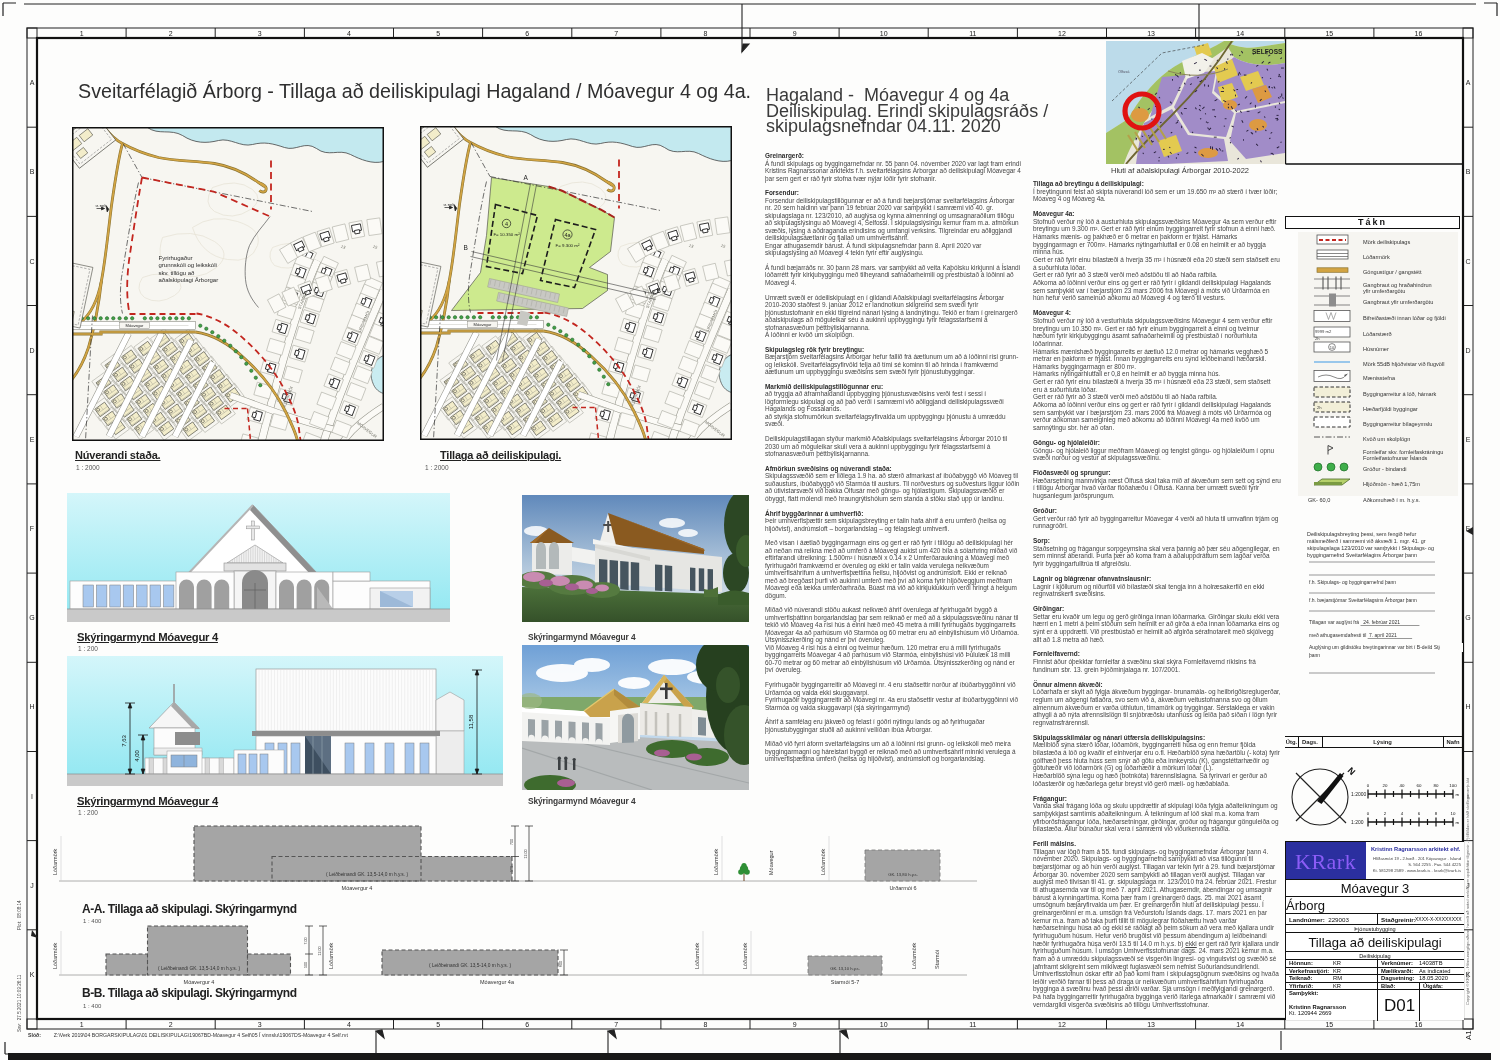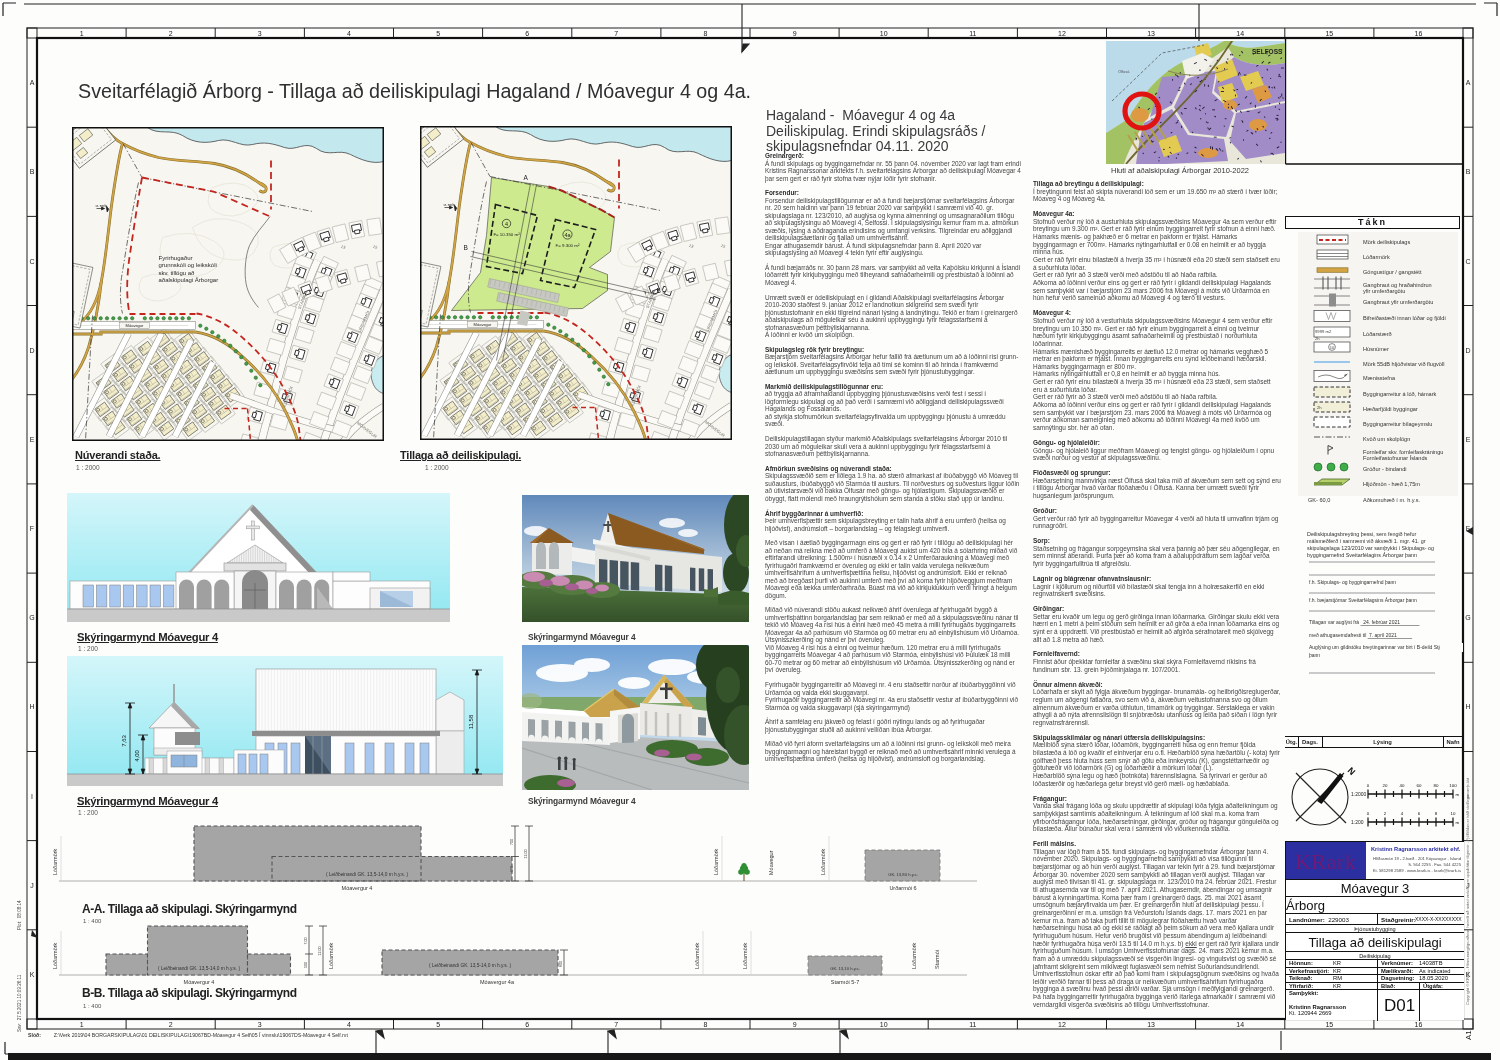--- a/index.html
+++ b/index.html
@@ -1614,26 +1614,26 @@
         <text x="23" y="79" font-size="2.6" stroke="none">sn. mælt</text>
       </g>
 </g>
 
 <rect x="0" y="0" width="311" height="313" fill="none" stroke="#111" stroke-width="2"></rect>
 </svg>
 
 <div class="abs cap" style="left:75px;top:449px">Núverandi staða.</div>
 <div class="abs scale" style="left:76px;top:464px">1 : 2000</div>
 
-<div class="abs cap" style="left:400px;top:449px">Tillaga að deiliskipulagi.</div>
+<div class="abs cap" style="left:440px;top:449px">Tillaga að deiliskipulagi.</div>
 <div class="abs scale" style="left:425px;top:464px">1 : 2000</div>
 
 <div class="abs" style="left:78px;top:80px;font-size:19.7px;color:#2f2f2f;">Sveitarfélagið Árborg - Tillaga að deiliskipulagi Hagaland / Móavegur 4 og 4a.</div>
 
-<div class="abs" style="left:766px;top:88px;font-size:14px;line-height:15.6px;color:#3a3a3a;margin-top:20px;">Hagaland -&nbsp; Móavegur 4 og 4a<br>Deiliskipulag. Erindi skipulagsráðs /<br>skipulagsnefndar 04.11. 2020</div>
+<div class="abs" style="left:766px;top:88px;font-size:18px;line-height:15.6px;color:#3a3a3a;">Hagaland -&nbsp; Móavegur 4 og 4a<br>Deiliskipulag. Erindi skipulagsráðs /<br>skipulagsnefndar 04.11. 2020</div>
 
 <div class="abs bodytxt" style="left:765px;top:152px;width:256px;">
     <p><b>Greinargerð:</b><br>Á fundi skipulags og byggingarnefndar nr. 55 þann 04. nóvember 2020 var lagt fram erindi Kristins Ragnarssonar arkitekts f.h. sveitarfélagsins Árborgar að deiliskipulagi Móavegar 4 þar sem gert er ráð fyrir stofna tvær nýjar lóðir fyrir stofnanir.</p>
 <p><b>Forsendur:</b><br>Forsendur deiliskipulagstillögunnar er að á fundi bæjarstjórnar sveitarfélagsins Árborgar nr. 20 sem haldinn var þann 19 febrúar 2020 var samþykkt í samræmi við 40. gr. skipulagslaga nr. 123/2010,  að auglýsa og kynna almenningi og umsagnaraðilum tillögu að skipulagslýsingu að Móavegi 4, Selfossi. Í skipulagslýsingu kemur fram m.a. afmörkun svæðis, lýsing á aðdraganda erindisins og umfangi verksins. Tilgreindar eru aðliggjandi deiliskipulagsáætlanir og fjallað um umhverfisáhrif.<br>Engar athugasemdir bárust. Á fundi skipulagsnefndar þann 8. Apríl 2020 var skipulagslýsing að Móavegi 4 tekin fyrir eftir auglýsingu.</p>
 <p>Á fundi  bæjarráðs nr. 30 þann 28 mars. var samþykkt að veita Kaþólsku kirkjunni á Íslandi lóðarrétt fyrir kirkjubyggingu með tilheyrandi safnaðarheimili og prestbústað á lóðinni að Móavegi 4.</p>
 <p>Umrætt svæði er ódeiliskipulagt en í gildandi Aðalskipulagi sveitarfélagsins Árborgar 2010-2030 staðfest 9. janúar 2012 er landnotkun skilgreind sem svæði fyrir þjónustustofnanir en ekki tilgreind nánari lýsing á landnýtingu. Tekið er fram í greinargerð aðalskipulags að möguleikar séu á aukinni uppbyggingu fyrir félagsstarfsemi á stofnanasvæðum þéttbýliskjarnanna.<br>Á lóðinni er kvöð um skolplögn.</p>
 <p><b>Skipulagsleg rök fyrir breytingu:</b><br>Bæjarstjórn sveitarfélagsins Árborgar hefur fallið frá áætlunum um að á lóðinni rísi grunn- og leikskóli. Sveitarfélagsyfirvöld telja að tími sé kominn til að hrinda í framkvæmd áætlunum um uppbyggingu svæðisins sem svæði fyrir þjónustubyggingar.</p>
 <p><b>Markmið deiliskipulagstillögunnar eru:</b><br>að tryggja að áframhaldandi uppbygging þjónustusvæðisins verði fest í sessi í lögformlegu skipulagi og að það verði í samræmi við aðliggjandi deiliskipulagssvæði Hagalands og Fossalands.<br>að styrkja stofnumörkun sveitarfélagsyfirvalda um uppbyggingu þjónustu á umræddu svæði.</p>
 <p>Deiliskipulagstillagan styður markmið Aðalskipulags sveitarfélagsins Árborgar 2010 til 2030 um að möguleikar skuli vera á aukinni uppbyggingu fyrir félagsstarfsemi á stofnanasvæðum þéttbýliskjarnanna.</p>
 <p><b>Afmörkun svæðisins og núverandi staða:</b><br>Skipulagssvæðið sem er liðlega 1.9 ha. að stærð afmarkast af íbúðabyggð við Móaveg til suðausturs, íbúðabyggð við Starmóa til austurs. Til norðvesturs og suðvesturs liggur lóðin að útivistarsvæði við bakka Ölfusár með göngu- og hjólastígum. Skipulagssvæðið er óbyggt, flatt mólendi með hraungrýtishólum sem standa á stöku stað upp úr landinu.</p>
@@ -2573,21 +2573,21 @@
       <text x="134.0" y="54.5" font-size="4.4" text-anchor="middle" stroke="none">6</text>
       <text x="151.0" y="54.5" font-size="4.4" text-anchor="middle" stroke="none">8</text>
       <text x="168.0" y="54.5" font-size="4.4" text-anchor="middle" stroke="none">10</text>
       <text x="170.5" y="64" font-size="4.4" stroke="none">m</text>
     </g>
 </svg>
 
 <div class="abs" style="left:1285px;top:841px;width:178px;height:178px;border-left:1.5px solid #111;border-top:1.5px solid #111;background:#fff;font-size:7px;color:#111">
 
 <div class="abs" style="left:0;top:0;width:80px;height:37px;background:#2b2f9f"></div>
-<div class="abs" style="left:9px;top:7px;color:#701a75;font-family:'Liberation Serif',serif;font-size:22px;letter-spacing:0.5px">KRark</div>
+<div class="abs" style="left:9px;top:7px;color:#8b5cf6;font-family:'Liberation Serif',serif;font-size:22px;letter-spacing:0.5px">KRark</div>
 
 <div class="abs" style="left:85px;top:4px;width:93px;color:#2b2f9f;font-size:5.7px;font-weight:bold;white-space:nowrap">Kristinn Ragnarsson arkitekt ehf.</div>
 <div class="abs" style="left:84px;top:14px;width:91px;font-size:4.2px;line-height:5.8px;color:#444;text-align:right">Hlíðasmári 19 - 2.hæð . 201 Kópavogur . Ísland<br>S. 564 2255 . Fax. 544 4225<br>Kt. 581298 2589 . www.krark.is . krark@krark.is</div>
 
 <div class="abs" style="left:0;top:37px;width:178px;height:17px;border-top:1px solid #111;text-align:center;font-size:13px;line-height:17px">Móavegur 3</div>
 <div class="abs" style="left:0;top:54px;width:178px;height:17px;border-top:1px solid #111;text-align:left;font-size:13px;line-height:17px">Árborg</div>
 
 <div class="abs" style="left:0;top:71px;width:178px;height:11px;border-top:1px solid #111;font-size:6.2px;line-height:11px"><b style="padding-left:3px">Landnúmer:</b>&nbsp;&nbsp;229003<span style="position:absolute;left:91px;border-left:1px solid #111;height:11px"></span><b style="position:absolute;left:95px">Staðgreinir:</b><span style="position:absolute;left:129px;font-size:5px">XXXX-X-XXXXXXXX</span></div>
 <div class="abs" style="left:0;top:82px;width:178px;height:8px;border-top:1px solid #111;text-align:center;font-size:5.6px;line-height:8px">Þjónustubygging</div>
 

